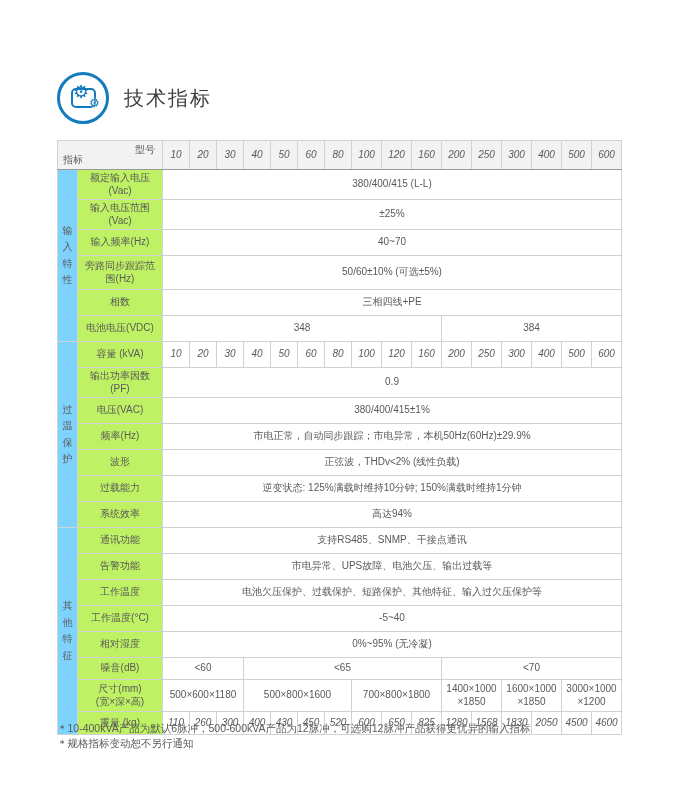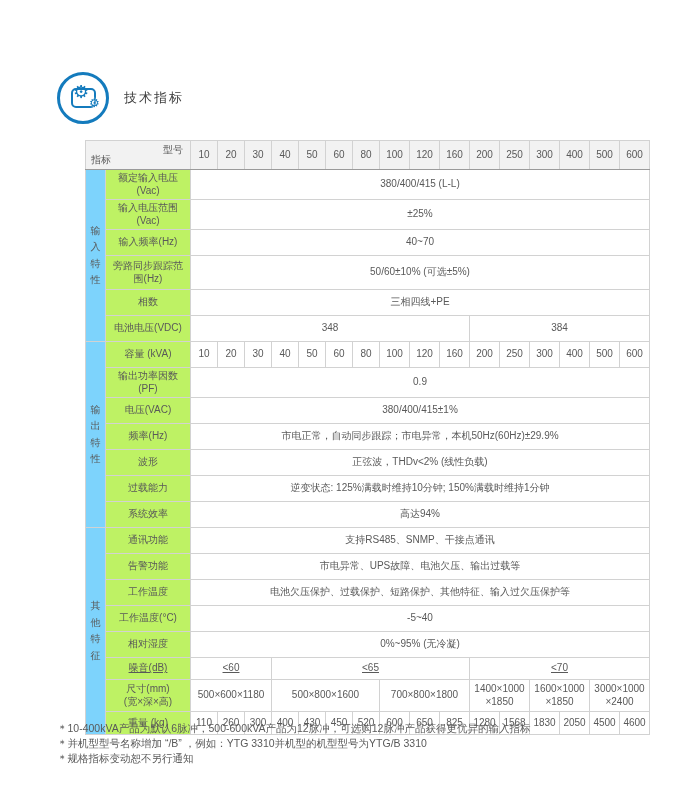--- a/index.html
+++ b/index.html
@@ -22,53 +22,53 @@
     border: 2px solid var(--accent, #147BBD); border-radius: 5px;
   }
   .gear-big {
     position: absolute; left: 13px; top: 8px; font-size: 18px; line-height: 18px;
     color: var(--accent, #147BBD);
   }
   .gear-small {
     position: absolute; left: 29px; top: 22px; font-size: 12px; line-height: 12px;
     color: var(--accent, #147BBD); text-shadow: 0 0 2px #fff;
   }
-  .title { font-size: 13px; letter-spacing: 2px; color: #3d3d3d; }
+  .title { font-size: 20px; letter-spacing: 2px; color: #3d3d3d; }
 
   
   table.spec {
     position: absolute; top: 140px; left: 57px;
     border-collapse: collapse; table-layout: fixed; width: 564px;
-    font-size: 10px; color: #595959; margin-left: 28px;
+    font-size: 10px; color: #595959;
   }
   table.spec td {
     border: 1px solid #d2d2d2; text-align: center; vertical-align: middle;
     padding: 2px 3px; line-height: 1.25;
   }
   table.spec { border: 1px solid #9a9a9a; }
   tr.hrow { height: 29px; }
   tr.hrow td { background: #f2f2f2; border-bottom: 1px solid #9a9a9a; padding: 1px 0; }
   tr.r { height: 26px; }
   tr.r-tall { height: 34px; }
-  tr.r-noise { height: 22px; text-decoration: underline; }
+  tr.r-noise { height: 22px; }
   tr.r-dims { height: 32px; }
   tr.r-weight { height: 23px; }
   tr.sec-start td { border-top: 1px solid #9a9a9a; }
 
   td.corner { position: relative; padding: 0;
     background: linear-gradient(to bottom right, #f2f2f2 calc(50% - 0.6px), #b9b9b9 50%, #f2f2f2 calc(50% + 0.6px));
     border-right-color: #9a9a9a;
   }
   .c-top { position: absolute; top: 3px; right: 7px; }
   .c-bot { position: absolute; bottom: 3px; left: 5px; }
 
   td.strip { background: #7dd3fc; padding: 2px 1px; }
   .strip-text { display: inline-block; width: 12px; word-break: break-all; line-height: 1.65; }
   td.lbl { background: #bef264; border-right-color: #9a9a9a; padding: 2px 2px; }
-  td.num { padding: 1px 0; }
+  td.num { padding: 1px 0; font-style: italic; }
   td.dim { word-break: break-all; padding: 1px 1px; font-size: 10px; }
 
   
   .notes { position: absolute; top: 721px; left: 57px; width: 590px; font-size: 10.5px; color: #595959; }
   .notes p { line-height: 15px; white-space: nowrap; }
 </style>
 </head>
 <body>
 
 <div class="page">
@@ -149,21 +149,21 @@
         <td class="lbl">相数</td>
         <td colspan="16">三相四线+PE</td>
       </tr>
       <tr class="r">
         <td class="lbl">电池电压(VDC)</td>
         <td colspan="10">348</td>
         <td colspan="6">384</td>
       </tr>
 
       <tr class="r sec-start">
-        <td class="strip" rowspan="7"><span class="strip-text">输出特性</span></td>
+        <td class="strip" rowspan="7"><span class="strip-text">过温保护</span></td>
         <td class="lbl">容量 (kVA)</td>
         <td class="num">10</td>
         <td class="num">20</td>
         <td class="num">30</td>
         <td class="num">40</td>
         <td class="num">50</td>
         <td class="num">60</td>
         <td class="num">80</td>
         <td class="num">100</td>
         <td class="num">120</td>
@@ -230,21 +230,21 @@
       <tr class="r-dims">
         <td class="lbl">
           <span>尺寸(mm)</span><br>
           <span>(宽×深×高)</span>
         </td>
         <td class="dim" colspan="3">500×600×1180</td>
         <td class="dim" colspan="4">500×800×1600</td>
         <td class="dim" colspan="3">700×800×1800</td>
         <td class="dim" colspan="2">1400×1000×1850</td>
         <td class="dim" colspan="2">1600×1000×1850</td>
-        <td class="dim" colspan="2">3000×1000×2400</td>
+        <td class="dim" colspan="2">3000×1000×1200</td>
       </tr>
       <tr class="r-weight">
         <td class="lbl">重量 (kg)</td>
         <td class="num">110</td>
         <td class="num">260</td>
         <td class="num">300</td>
         <td class="num">400</td>
         <td class="num">430</td>
         <td class="num">450</td>
         <td class="num">520</td>
@@ -256,17 +256,16 @@
         <td class="num">1830</td>
         <td class="num">2050</td>
         <td class="num">4500</td>
         <td class="num">4600</td>
       </tr>
     </tbody>
   </table>
 
   <div class="notes">
     <p>＊10-400kVA产品为默认6脉冲，500-600kVA产品为12脉冲，可选购12脉冲产品获得更优异的输入指标</p>
-    <p>＊并机型型号名称增加 “/B” ，例如：YTG 3310并机型的机型型号为YTG/B 3310</p>
     <p>＊规格指标变动恕不另行通知</p>
   </div>
 
 </div>
 
 </body></html>

